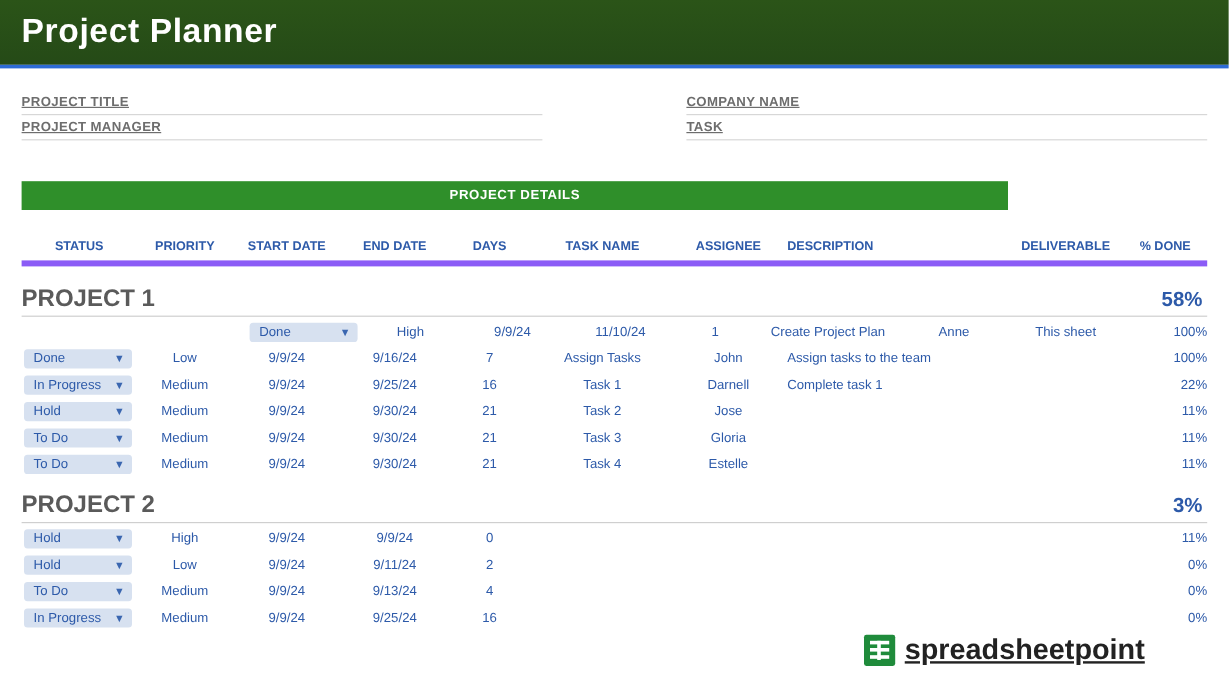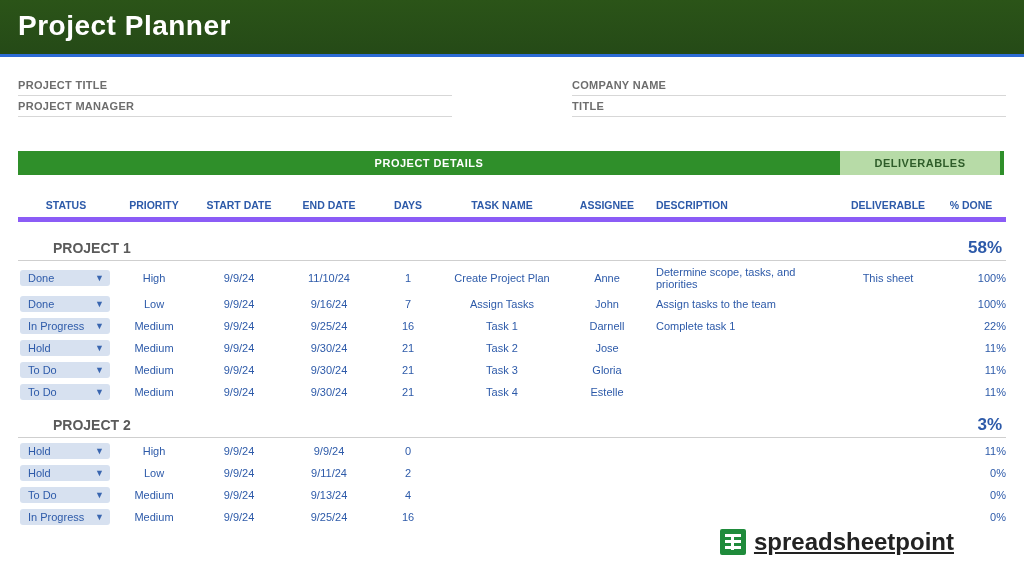--- a/index.html
+++ b/index.html
@@ -33,20 +33,21 @@
     display: flex;
     border-bottom: 1px solid #d7d7d7;
     padding: 4px 0;
   }
   .meta-label {
     color: #6d6d6d;
     font-size: 11px;
     font-weight: 700;
     letter-spacing: 0.3px;
     width: 160px;
+    text-decoration: underline;
   }
   .section-headers {
     display: flex;
     margin: 28px 18px 0 18px;
   }
   .header-band {
     color: #fff;
     font-size: 11px;
     font-weight: 700;
     text-align: center;
@@ -80,24 +81,23 @@
   .project-block { margin: 12px 18px 0 18px; }
   .project-title-row {
     display: flex;
     justify-content: space-between;
     align-items: baseline;
     border-bottom: 1px solid #cfcfcf;
     padding-bottom: 2px;
     margin-bottom: 2px;
   }
   .project-title-row .pname {
-    font-size: 14px;
+    font-size: 20px;
     font-weight: 700;
     color: #5a5a5a;
-    margin-left: 35px;
   }
   .project-title-row .pct {
     font-size: 17px;
     font-weight: 700;
     color: #2d5aa9;
     padding-right: 4px;
   }
   .task-row {
     display: flex;
     align-items: center;
@@ -168,28 +168,27 @@
       </div>
       <div class="meta-row">
         <div class="meta-label">PROJECT MANAGER</div>
       </div>
     </div>
   <div class="meta-col" id="meta-right">
       <div class="meta-row">
         <div class="meta-label">COMPANY NAME</div>
       </div>
       <div class="meta-row">
-        <div class="meta-label">TITLE</div>
+        <div class="meta-label">TASK</div>
       </div>
     </div>
 </div>
 
 <div class="section-headers">
   <div class="header-band band-project">PROJECT DETAILS</div>
-  <div class="header-band band-deliv">DELIVERABLES</div>
 </div>
 
 <div class="col-headers">
   <div class="h c-status">STATUS</div>
   <div class="h c-priority">PRIORITY</div>
   <div class="h c-start">START DATE</div>
   <div class="h c-end">END DATE</div>
   <div class="h c-days">DAYS</div>
   <div class="h c-task">TASK NAME</div>
   <div class="h c-assignee">ASSIGNEE</div>
@@ -210,21 +209,20 @@
             <span>Done</span>
             <span class="arrow">▼</span>
           </div>
         </div>
         <div class="cell c-priority">High</div>
         <div class="cell c-start">9/9/24</div>
         <div class="cell c-end">11/10/24</div>
         <div class="cell c-days">1</div>
         <div class="cell c-task">Create Project Plan</div>
         <div class="cell c-assignee">Anne</div>
-        <div class="cell c-desc desc">Determine scope, tasks, and priorities</div>
         <div class="cell c-deliv">This sheet</div>
         <div class="cell c-done done">100%</div>
       </div>
       <div class="task-row">
         <div class="cell c-status">
           <div class="status-chip">
             <span>Done</span>
             <span class="arrow">▼</span>
           </div>
         </div>

